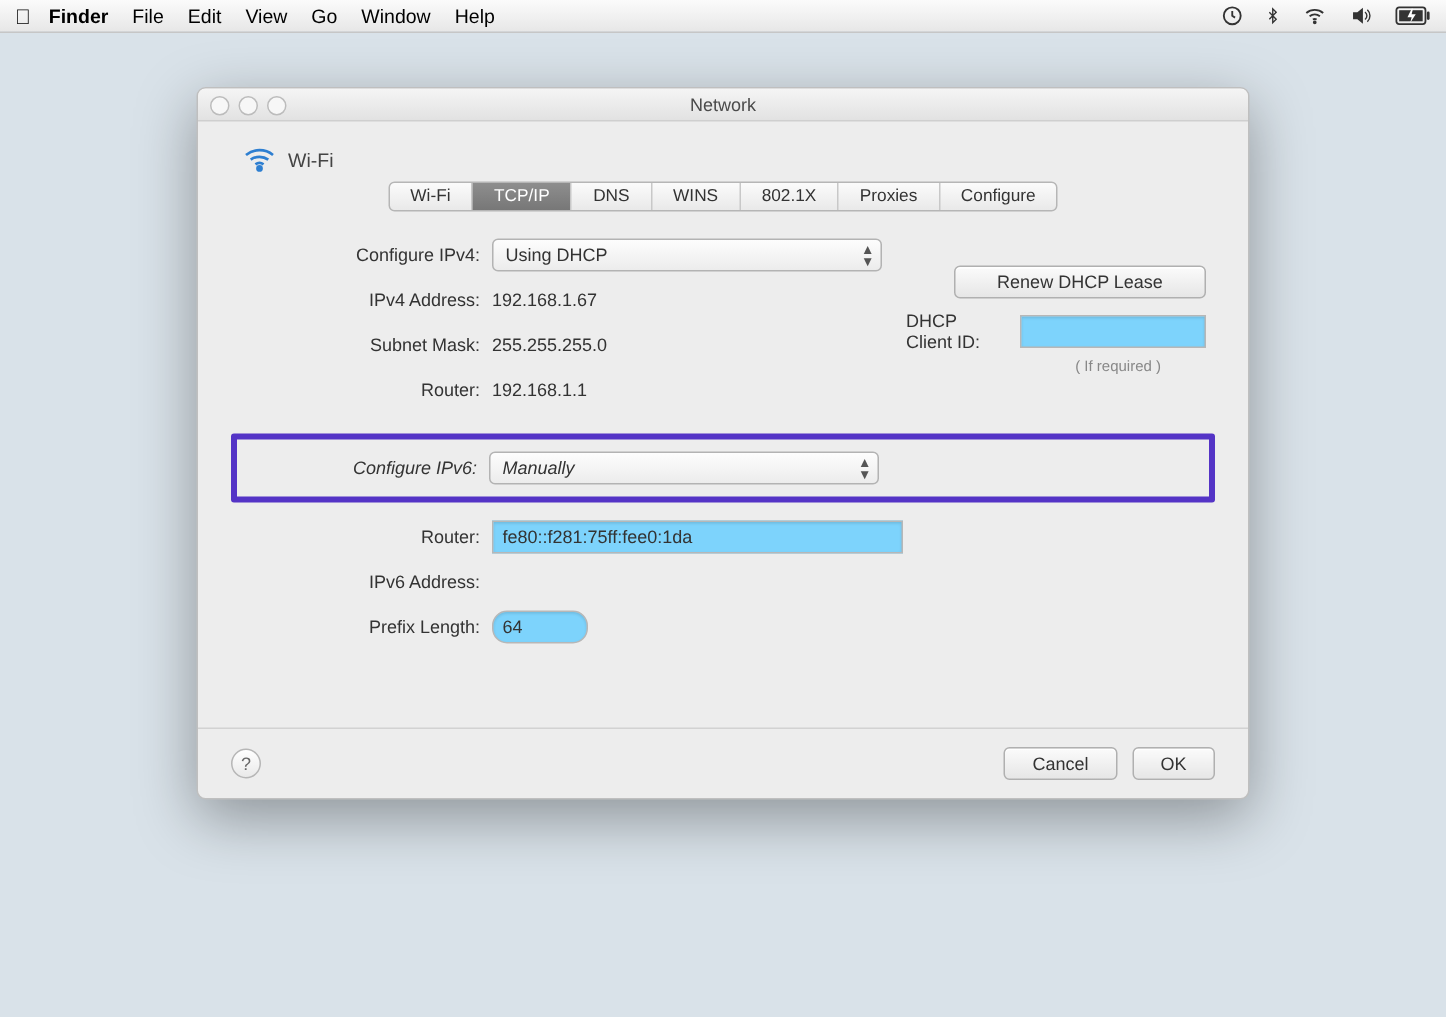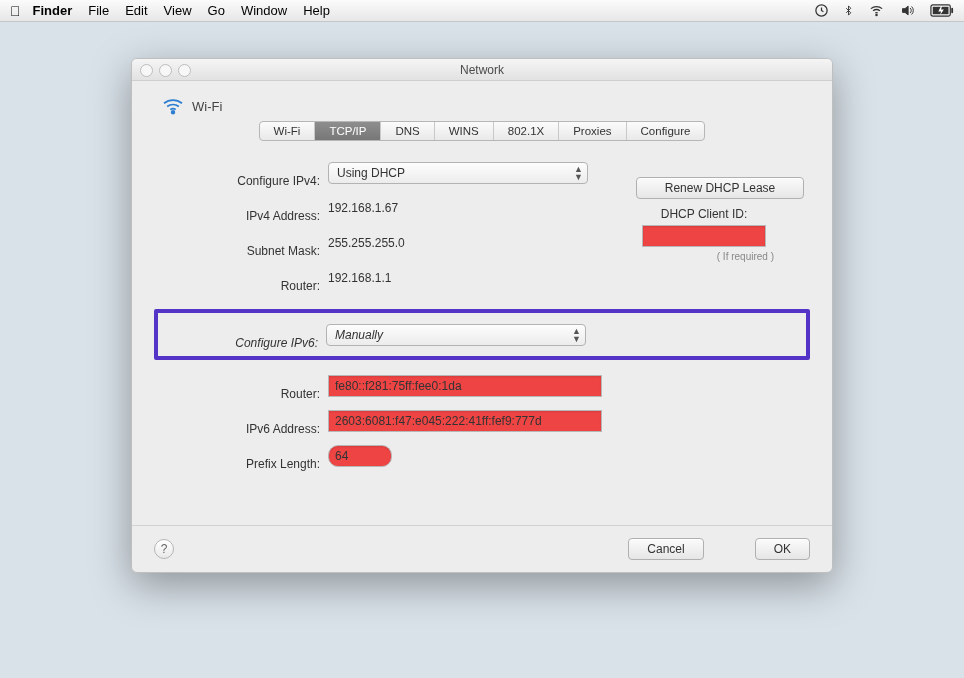--- a/index.html
+++ b/index.html
@@ -33,31 +33,31 @@
   .panel-head .name{font-size:13px;color:#444;}
   
   .tabs{display:flex;justify-content:center;margin-bottom:10px;}
   .tabstrip{display:flex;border:1px solid #b6b6b6;border-radius:4px;overflow:hidden;background:linear-gradient(#fbfbfb,#e9e9e9);}
   .tab{padding:3px 14px;font-size:11.5px;border-right:1px solid #c8c8c8;color:#333;cursor:default;}
   .tab:last-child{border-right:none;}
   .tab.active{background:linear-gradient(#8e8e8e,#777);color:#fff;}
   
   .form{padding:6px 0 36px;}
   .row{display:flex;align-items:center;min-height:26px;margin-bottom:4px;}
-  .row .label{width:160px;text-align:right;padding-right:8px;color:#333;font-size:12px;margin-top:17px;}
+  .row .label{width:160px;text-align:right;padding-right:8px;color:#333;font-size:12px;}
   .row .val{flex:0 0 auto;color:#333;font-size:12px;}
   .select{border:1px solid #b3b3b3;border-radius:4px;background:linear-gradient(#fdfdfd,#ececec);height:20px;display:flex;align-items:center;padding:0 20px 0 8px;position:relative;font-size:12px;color:#333;min-width:180px;}
   .select .chev{position:absolute;right:4px;top:2px;font-size:9px;line-height:8px;color:#555;}
-  .textfield{border:1px solid #b7b7b7;background:#ef4444;height:18px;padding:1px 6px;font-size:12px;color:#333;box-shadow:inset 0 1px 2px rgba(0,0,0,0.12);}
+  .textfield{border:1px solid #b7b7b7;background:#7dd3fc;height:18px;padding:1px 6px;font-size:12px;color:#333;box-shadow:inset 0 1px 2px rgba(0,0,0,0.12);}
   .mini-hint{font-size:10px;color:#888;margin-top:4px;}
   .highlight-box{border:4px solid #5434c6;border-radius:2px;padding:6px 6px 6px 0;margin:16px -6px 10px -6px;}
   .bottom-bar{display:flex;align-items:center;border-top:1px solid #d2d2d2;padding:12px 22px;gap:10px;}
   .help{width:18px;height:18px;border:1px solid #b6b6b6;border-radius:50%;display:flex;align-items:center;justify-content:center;font-size:12px;color:#666;background:linear-gradient(#fff,#e9e9e9);cursor:default;}
   .bottom-bar .spacer{flex:1;}
-  .push-btn{border:1px solid #b0b0b0;border-radius:4px;background:linear-gradient(#fbfbfb,#e6e6e6);padding:3px 18px;font-size:12px;color:#333;cursor:default;box-shadow:0 1px 0 #fff inset;margin-left:41px;}
+  .push-btn{border:1px solid #b0b0b0;border-radius:4px;background:linear-gradient(#fbfbfb,#e6e6e6);padding:3px 18px;font-size:12px;color:#333;cursor:default;box-shadow:0 1px 0 #fff inset;}
 </style>
 </head>
 <body>
 
 <div class="menubar">
   <span class="apple"></span>
   <span class="menu-item finder">Finder</span>
   <span class="menu-item">File</span>
   <span class="menu-item">Edit</span>
   <span class="menu-item">View</span>
@@ -154,21 +154,21 @@
         <div class="label">Subnet Mask:</div>
         <div class="val">255.255.255.0</div>
       </div>
       <div class="row">
         <div class="label">Router:</div>
         <div class="val">192.168.1.1</div>
       </div>
 
       <div style="position:absolute;right:0;top:26px;width:200px;">
         <div class="push-btn" style="width:130px;margin:0 0 8px auto;text-align:center;">Renew DHCP Lease</div>
-        <div style="display:flex;align-items:center;justify-content:center;gap:4px;flex-direction:column;">
+        <div style="display:flex;align-items:center;justify-content:center;gap:22px;">
           <span>DHCP Client ID:</span>
           <input class="textfield" style="width: 110px;" value="">
         </div>
         <div class="mini-hint" style="text-align:right;padding-right:30px;">( If required )</div>
       </div>
 
       <div class="highlight-box">
         <div class="row" style="margin-bottom:0;font-style:italic;">
           <div class="label">Configure IPv6:</div>
           <div class="select" style="width:230px">
@@ -177,21 +177,20 @@
           </div>
         </div>
       </div>
 
       <div class="row">
         <div class="label">Router:</div>
         <input class="textfield" style="width: 260px;" value="fe80::f281:75ff:fee0:1da">
       </div>
       <div class="row">
         <div class="label">IPv6 Address:</div>
-        <input class="textfield" style="width: 260px;" value="2603:6081:f47:e045:222:41ff:fef9:777d">
       </div>
       <div class="row">
         <div class="label">Prefix Length:</div>
         <input class="textfield" style="width: 50px; border-radius: 10px;" value="64">
       </div>
     </div>
   </div>
 
   <div class="bottom-bar">
     <div class="help">?</div>

